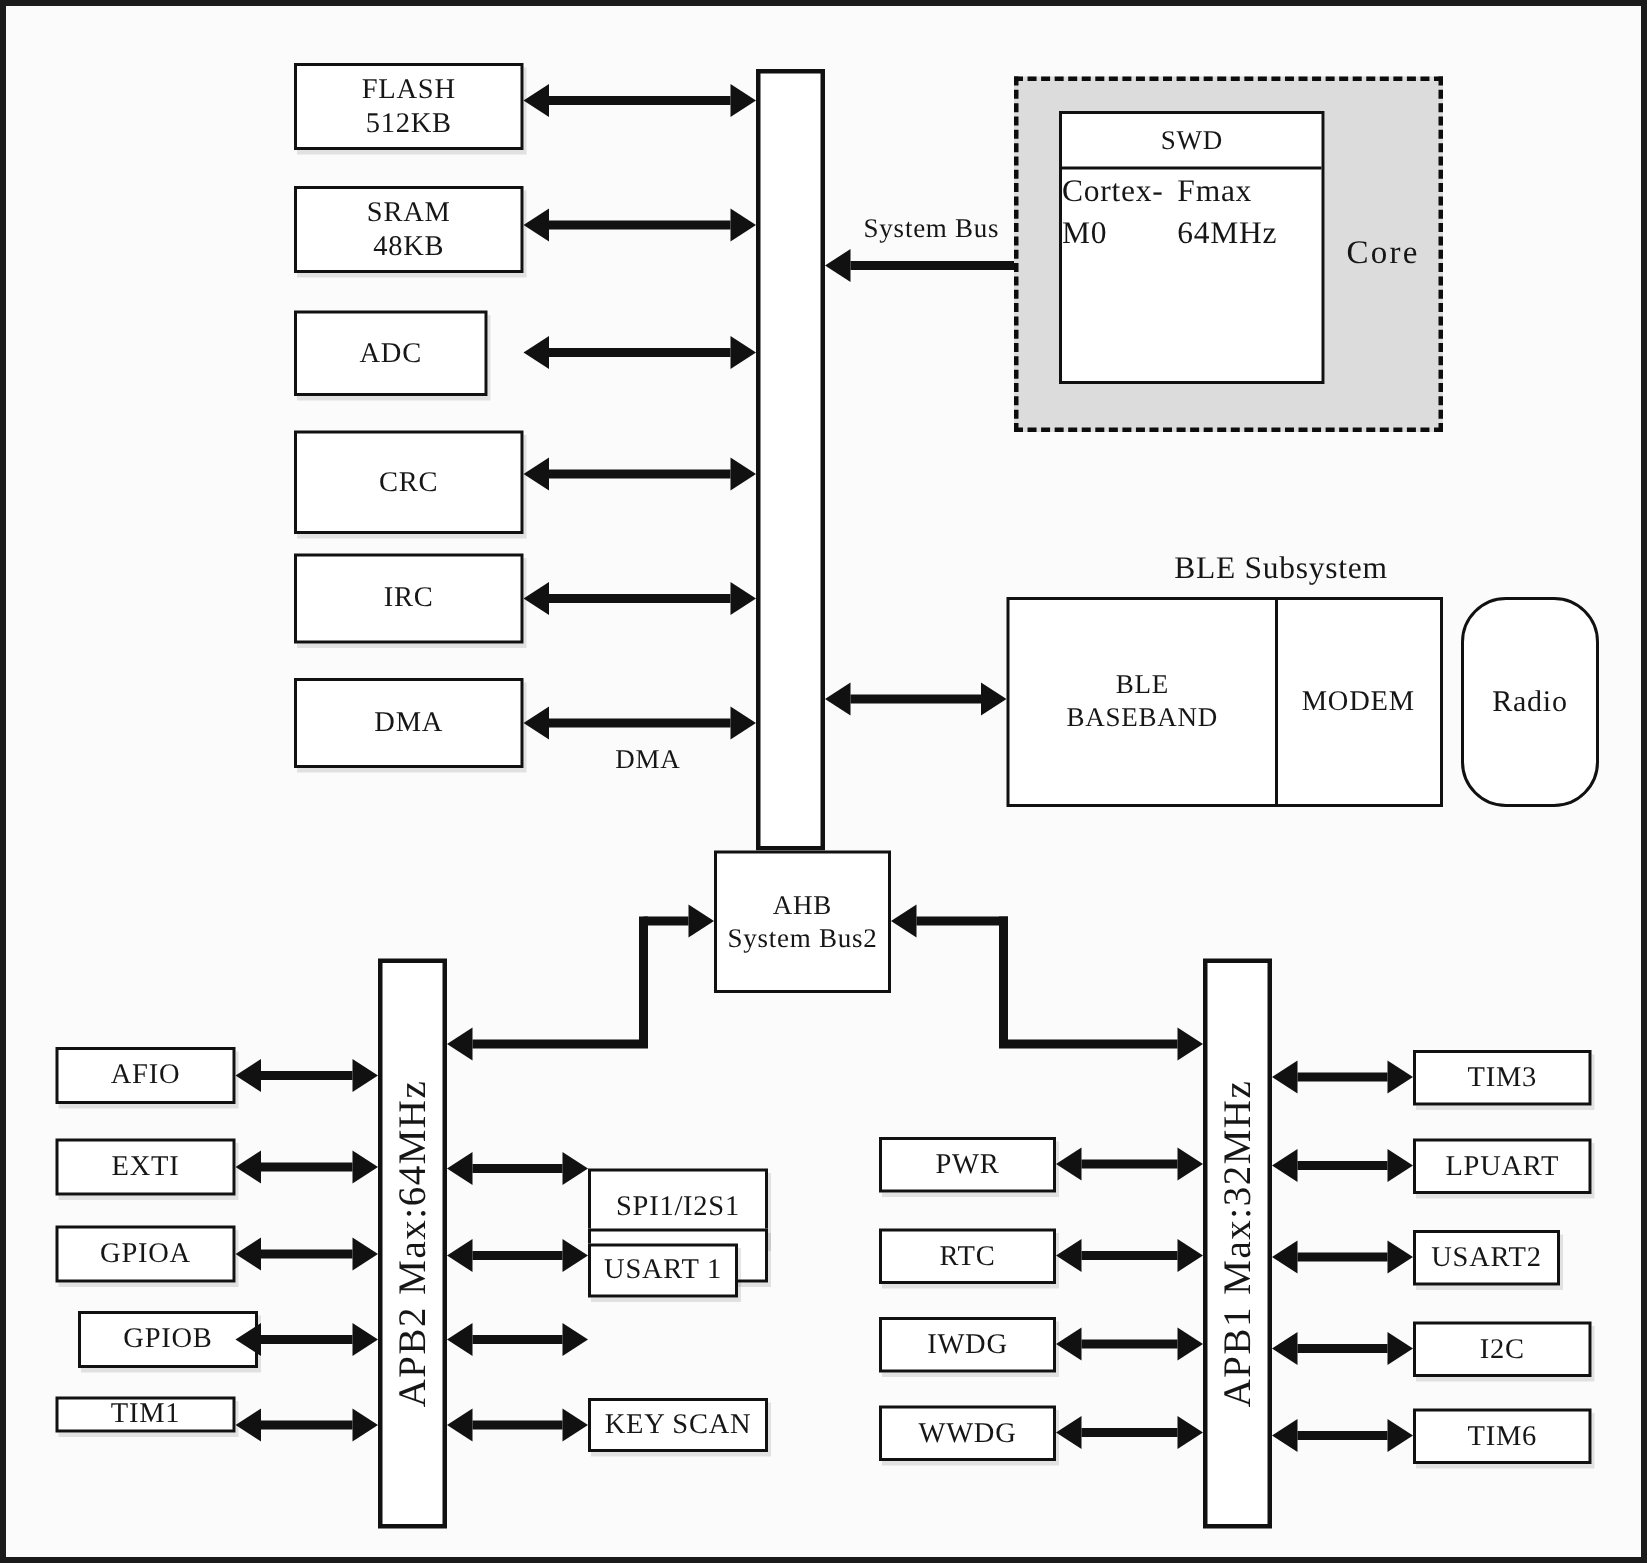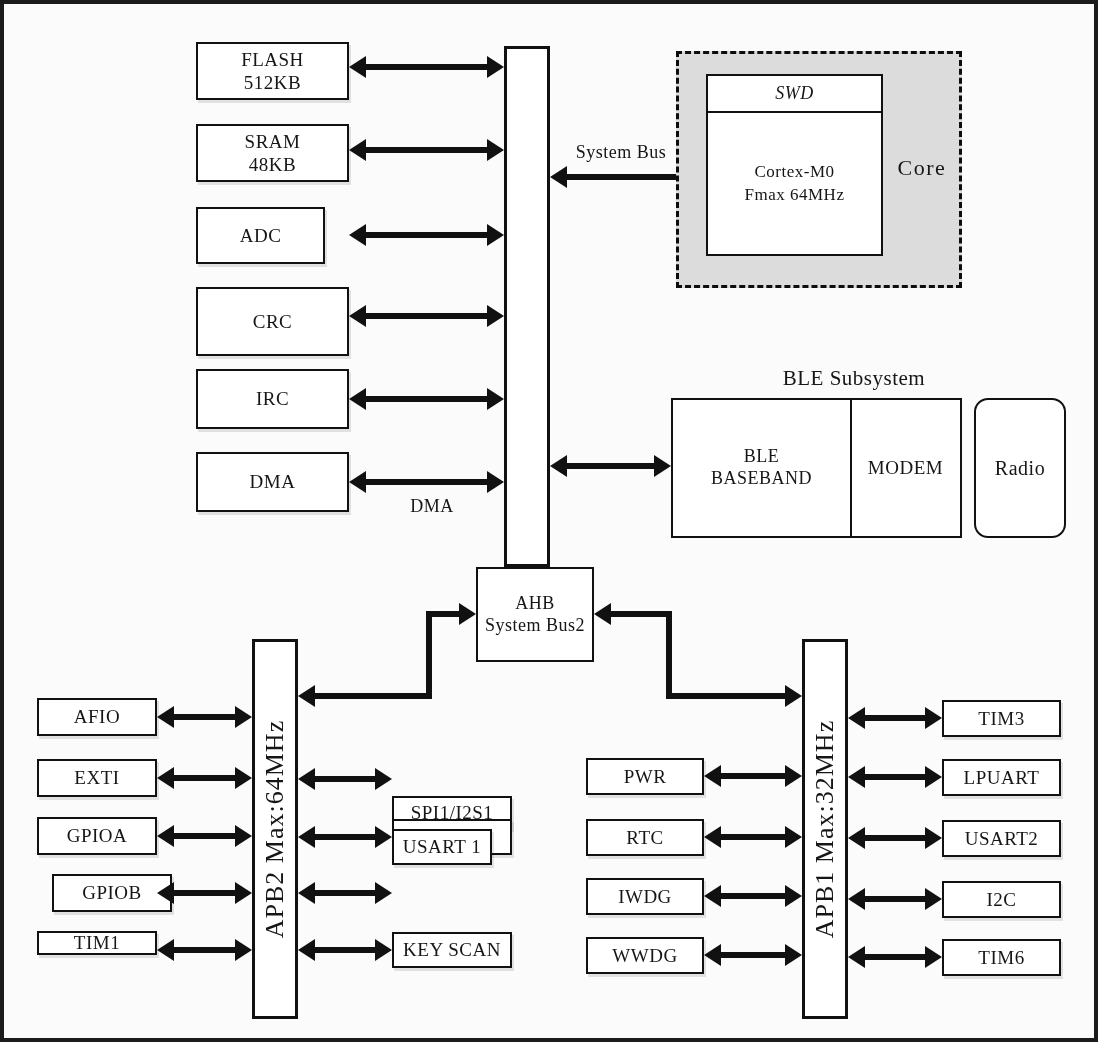--- a/index.html
+++ b/index.html
@@ -41,24 +41,24 @@
   .lbl{position:absolute;text-align:center;font-size:18px;letter-spacing:.5px;}
   .core-outer{
     position:absolute;left:672px;top:47px;width:286px;height:237px;box-sizing:border-box;
     background:var(--core-fill);border:3px dashed #0d0d0d;
   }
   .core-inner{
     position:absolute;left:702px;top:70px;width:177px;height:182px;box-sizing:border-box;
     background:var(--box-fill);border:2px solid var(--line);display:flex;flex-direction:column;
   }
   .core-cap{height:37px;display:flex;align-items:center;justify-content:center;font-size:18px;letter-spacing:.5px;box-sizing:border-box;}
-  .core-cap.top{border-bottom:2px solid var(--line);font-style:italic;}
+  .core-cap.top{border-bottom:2px solid var(--line);}
   .core-cap.bot{border-top:2px solid var(--line);}
-  .core-cpu{flex:1;display:flex;flex-direction:column;align-items:center;justify-content:center;font-size:17px;line-height:1.35;letter-spacing:.5px;}
-  .radio{border-radius:14px;box-shadow:none;align-items:center;}
+  .core-cpu{flex:1;display:flex;align-items:flex-start;justify-content:center;font-size:21px;line-height:1.35;letter-spacing:.5px;}
+  .radio{border-radius:30px;box-shadow:none;align-items:center;}
   .title20{font-size:21px;}
 </style>
 </head>
 <body>
 
 <div id="canvas">
 
   <div class="box" style="left:192px;top:38px;width:153px;height:58px">
     <span>FLASH</span>
     <span>512KB</span>
@@ -156,21 +156,21 @@
   <div class="box" style="left:33px;top:927px;width:120px;height:24px">
       <span>TIM1</span>
     </div>
 
   <div class="harrow" style="left:170px;top:710px;width:61px"></div>
   <div class="harrow" style="left:170px;top:771px;width:61px"></div>
   <div class="harrow" style="left:170px;top:829px;width:61px"></div>
   <div class="harrow" style="left:170px;top:886px;width:61px"></div>
   <div class="harrow" style="left:170px;top:943px;width:61px"></div>
 
-  <div class="box" style="left:388px;top:792px;width:120px;height:33px">
+  <div class="box" style="left:388px;top:775px;width:120px;height:52px">
       <span>SPI1/I2S1</span>
     </div>
   <div class="box" style="left:388px;top:815px;width:120px;height:36px">
       <span>SPI2/I2S2</span>
     </div>
   <div class="box" style="left:388px;top:825px;width:100px;height:36px">
       <span>USART 1</span>
     </div>
   <div class="box" style="left:388px;top:928px;width:120px;height:36px">
       <span>KEY SCAN</span>
@@ -202,21 +202,21 @@
   <div class="harrow" style="left:717px;top:830px;width:64px"></div>
   <div class="harrow" style="left:717px;top:889px;width:64px"></div>
   <div class="harrow" style="left:717px;top:948px;width:64px"></div>
 
   <div class="box" style="left:938px;top:696px;width:119px;height:37px">
       <span>TIM3</span>
     </div>
   <div class="box" style="left:938px;top:755px;width:119px;height:37px">
       <span>LPUART</span>
     </div>
-  <div class="box" style="left:938px;top:816px;width:119px;height:37px">
+  <div class="box" style="left:938px;top:816px;width:98px;height:37px">
       <span>USART2</span>
     </div>
   <div class="box" style="left:938px;top:877px;width:119px;height:37px">
       <span>I2C</span>
     </div>
   <div class="box" style="left:938px;top:935px;width:119px;height:37px">
       <span>TIM6</span>
     </div>
 
   <div class="harrow" style="left:861px;top:711px;width:60px"></div>

